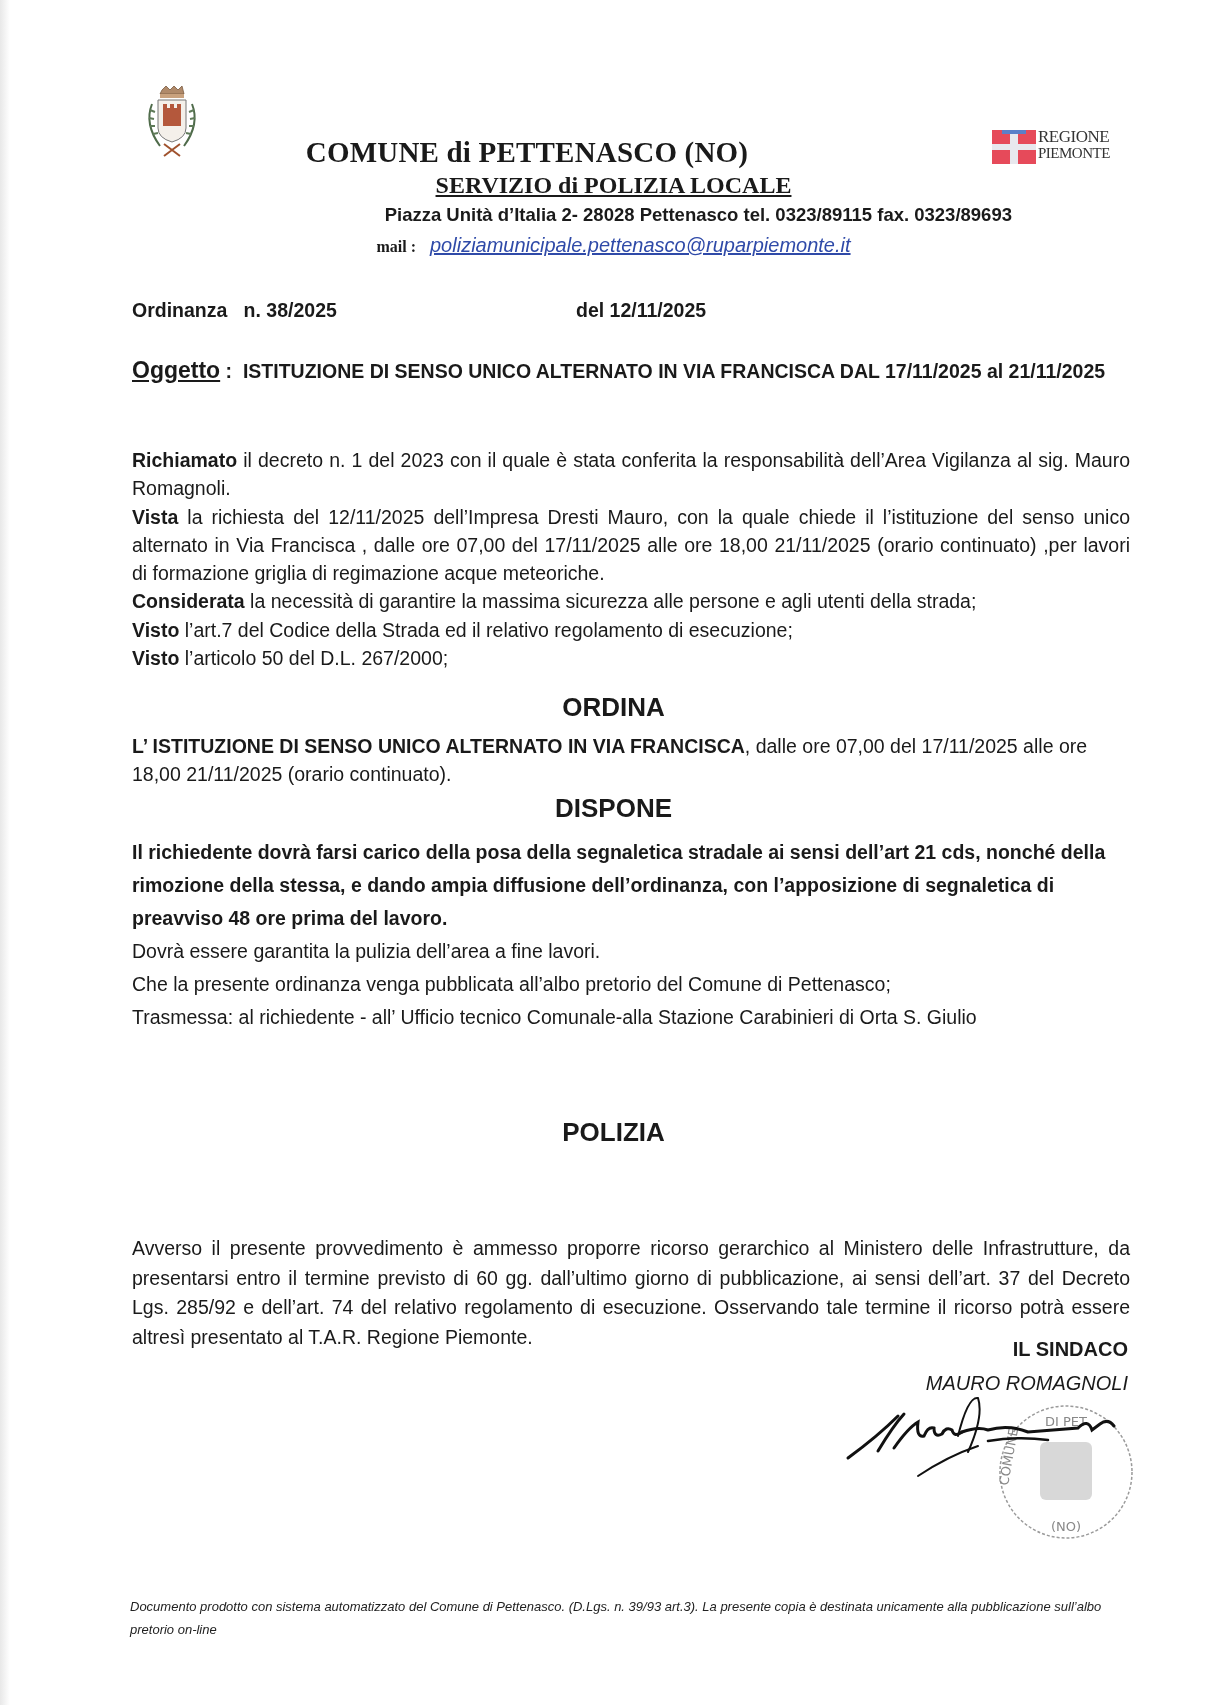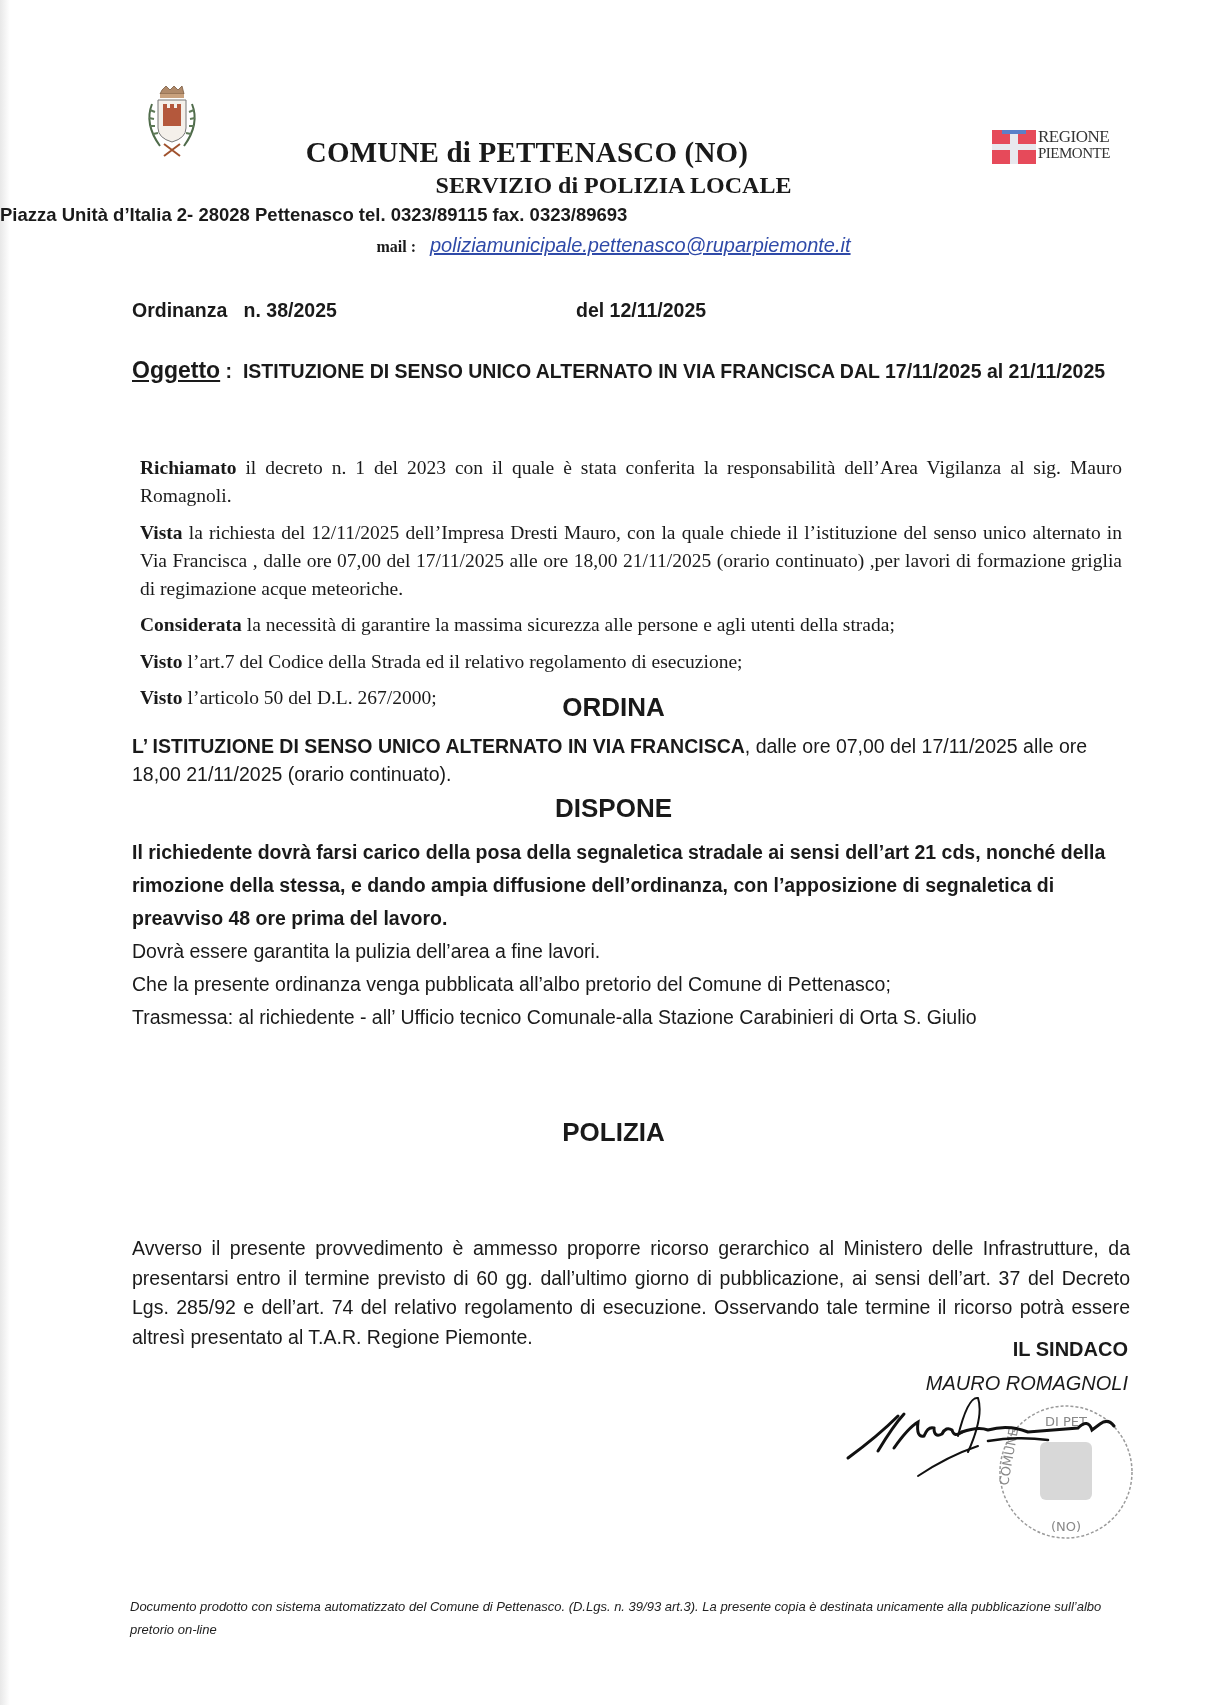--- a/index.html
+++ b/index.html
@@ -8,34 +8,34 @@
   .edge-shadow { position: absolute; left: 0; top: 0; width: 10px; height: 1705px; background: linear-gradient(to right, #e8e8e8, #ffffff); }
   .sans { font-family: "Liberation Sans", "DejaVu Sans", sans-serif; }
   .serif { font-family: "Liberation Serif", "DejaVu Serif", serif; }
 
   
   .crest { position: absolute; left: 140px; top: 84px; width: 64px; height: 80px; }
   .region-logo { position: absolute; left: 992px; top: 130px; width: 130px; height: 36px; }
   .region-flag { position: absolute; left: 0; top: 0; width: 44px; height: 34px; }
   .region-text { position: absolute; left: 46px; top: -1px; font-size: 17px; line-height: 16px; color: #333; letter-spacing: -0.5px; }
   .hdr-title { position: absolute; left: 0; width: 1054px; text-align: center; top: 136px; font-size: 29px; font-weight: bold; letter-spacing: 0.2px; }
-  .hdr-sub { position: absolute; left: 0; width: 1227px; text-align: center; top: 172px; font-size: 24px; font-weight: bold; }
-  .hdr-addr { position: absolute; left: 0; width: 1012px; text-align: left; top: 204px; font-size: 18.5px; font-weight: bold; }
+  .hdr-sub { position: absolute; left: 0; width: 1227px; text-align: center; top: 172px; font-size: 24px; font-weight: bold; text-decoration: underline; }
+  .hdr-addr { position: absolute; left: 0; width: 1012px; text-align: right; top: 204px; font-size: 18.5px; font-weight: bold; }
   .hdr-mail { position: absolute; left: 0; width: 1227px; text-align: center; top: 234px; }
   .hdr-mail .lbl { font-size: 16px; font-weight: bold; margin-right: 10px; }
   .hdr-mail .addr { font-size: 20px; font-style: italic; color: #2f4aa8; text-decoration: underline; cursor: pointer; }
 
   
   .text { position: absolute; left: 132px; width: 998px; font-size: 19.5px; line-height: 28px; }
   .ord-line { top: 296px; font-weight: bold; font-size: 19.5px; }
   .ord-line .date { position: absolute; left: 444px; text-align: right; }
   .oggetto { top: 352px; font-weight: bold; line-height: 36px; }
   .oggetto .label { font-size: 23px; text-decoration: underline; }
   .premesse { top: 446px; line-height: 28.3px; }
-  .premesse p { margin: 8px; text-align: justify; font-family: Liberation Serif, serif; }
+  .premesse p { margin: 0; text-align: justify; }
   b { font-weight: bold; }
   .section-h { position: absolute; left: 0; width: 1227px; text-align: center; font-size: 26px; font-weight: bold; }
   .h-ordina { top: 692px; }
   .h-dispone { top: 793px; }
   .h-avverte { top: 1117px; }
   .ordina-body { top: 732px; }
   .dispone-body { top: 836px; line-height: 33px; }
   .dispone-body p { margin: 0; }
   .u { text-decoration: underline; }
   .avverte-body { top: 1234px; line-height: 29.5px; text-align: justify; }

